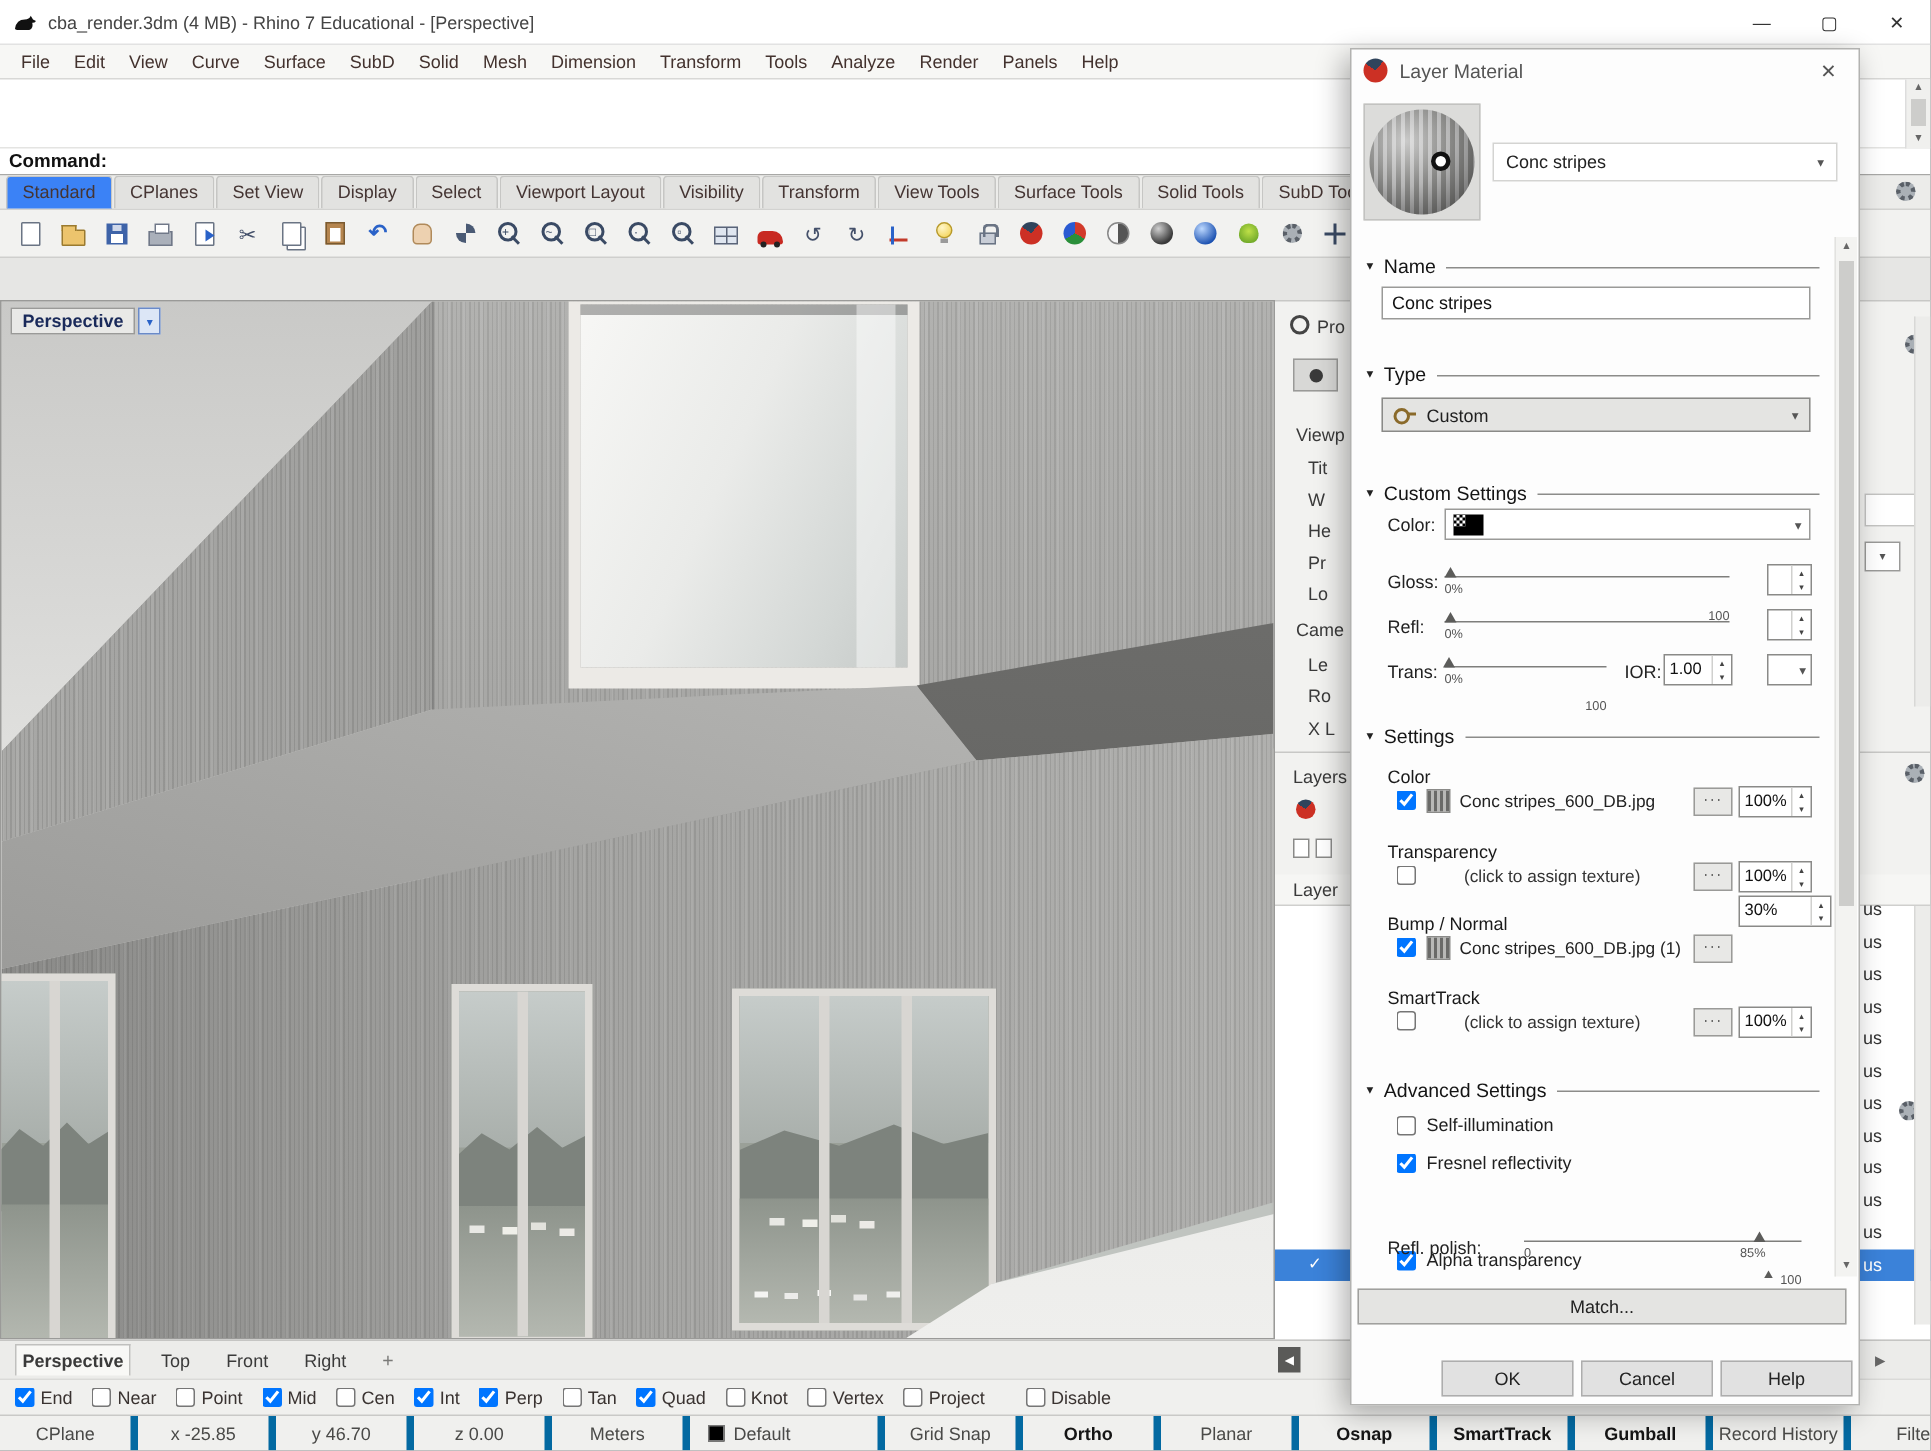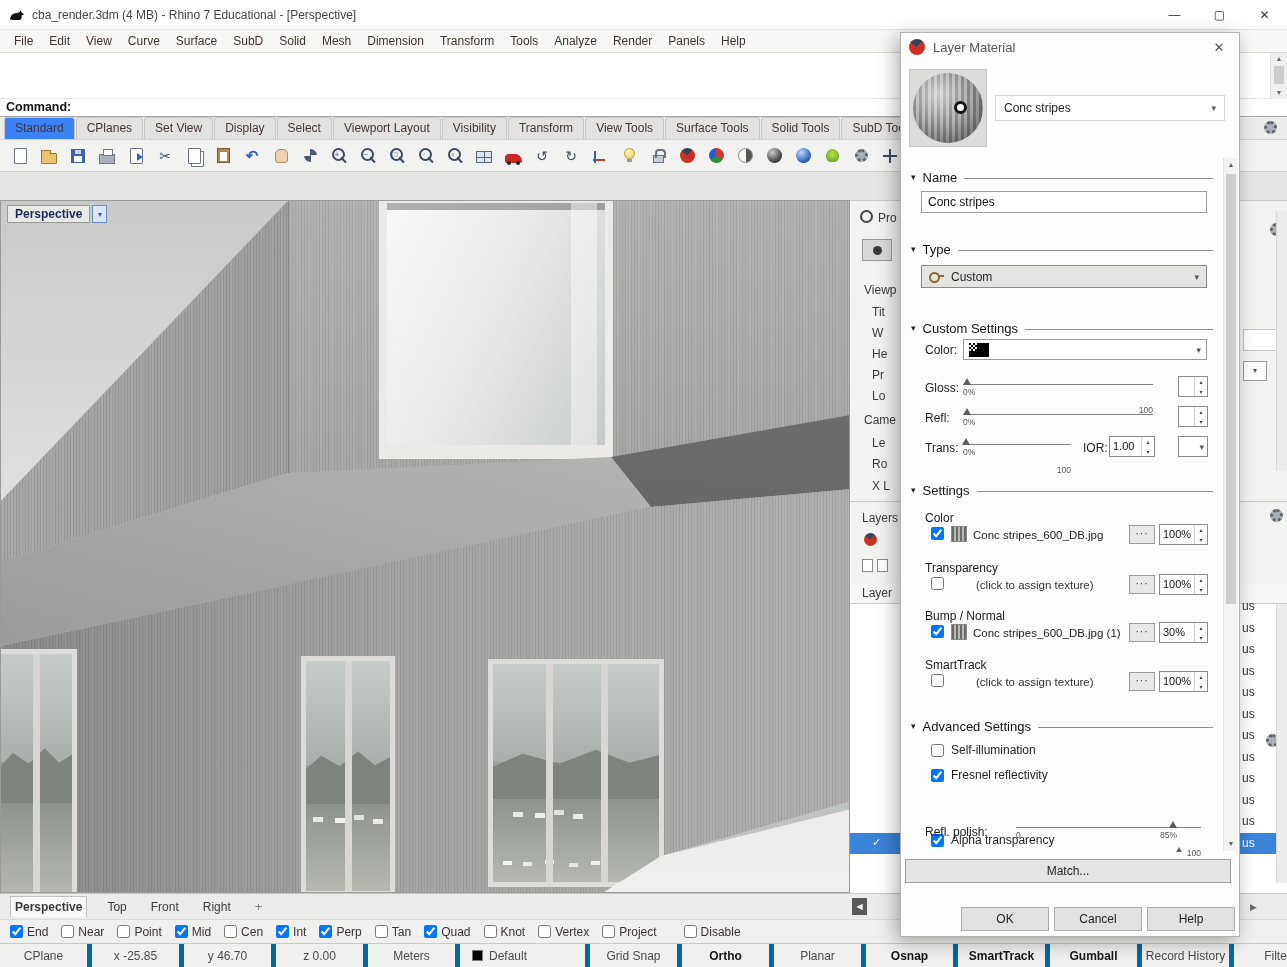--- a/index.html
+++ b/index.html
@@ -652,21 +652,21 @@
           <i>▴</i>
           <i>▾</i>
         </span>
     </div>
 
     <span class="subhead" style="top:576px">Bump / Normal</span>
     <input type="checkbox" class="cb d-abs" style="left: 30px; top: 592px;" checked="">
     <span class="tex-thumb" style="left:50px;top:591px"></span>
     <span class="tex-text" style="left:72px;top:594px">Conc stripes_600_DB.jpg (1)</span>
     <span class="btn-more" style="left:228px;top:590px">···</span>
-    <div class="spin" style="left:258px;top:589px;width:49px">
+    <div class="spin" style="left:258px;top:564px;width:62px">
       <span class="sval">30%</span>
       <span class="sarr">
           <i>▴</i>
           <i>▾</i>
         </span>
     </div>
 
     <span class="subhead" style="top:625px">SmartTrack</span>
     <input type="checkbox" class="cb d-abs" style="left: 30px; top: 641px;">
     <span class="tex-text" style="left:75px;top:643px;color:#333">(click to assign texture)</span>

